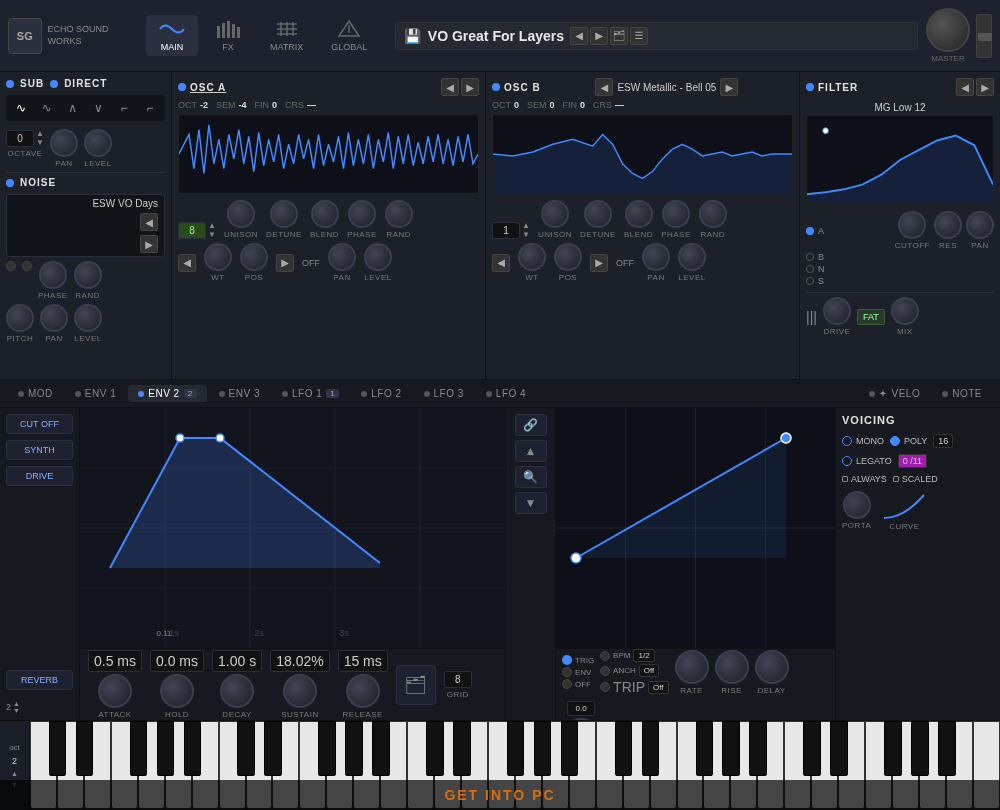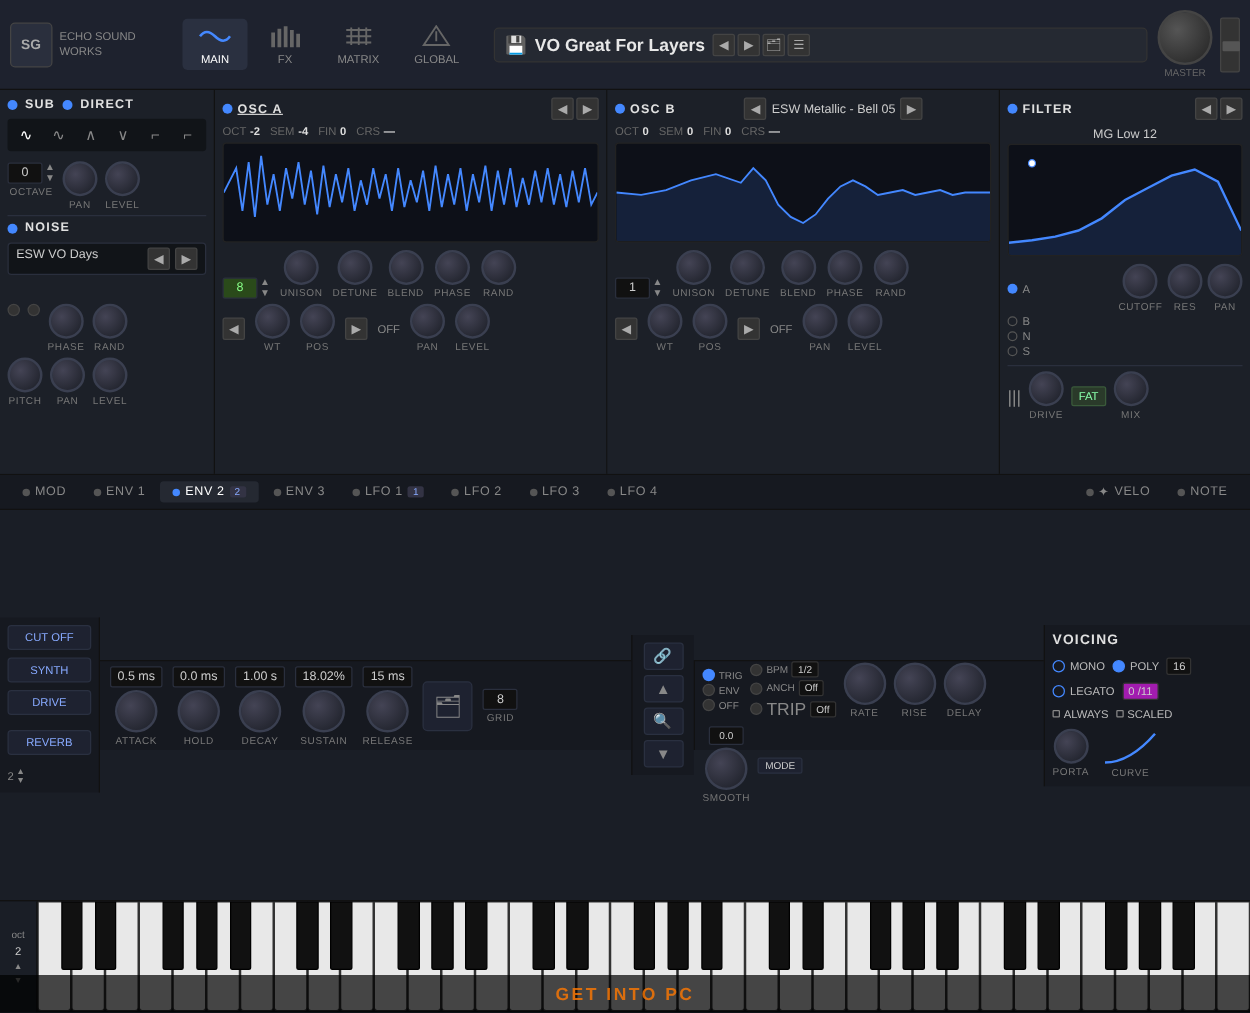--- a/index.html
+++ b/index.html
@@ -215,27 +215,28 @@
     }
 
     
     .panel-noise {
       margin-top: 4px;
       border-top: 1px solid #2a2f3d;
       padding-top: 4px;
     }
     .noise-preset-row {
       display: flex;
-      align-items: flex-start;
+      align-items: flex-end;
       gap: 4px;
       background: #111418;
       border: 1px solid #2a2f3d;
       border-radius: 3px;
       padding: 3px 6px;
-      margin-bottom: 23px;
+      margin-bottom: 4px;
+      flex-direction: column;
     }
     .noise-preset-name { font-size: 10px; color: #ccc; flex: 1; }
 
     
     .panel-osc {
       flex: 1;
       background: #1c2028;
       border-right: 1px solid #111;
       padding: 6px;
     }
@@ -349,21 +350,21 @@
       cursor: pointer;
     }
 
     .env-param-group {
       display: flex;
       flex-direction: column;
       align-items: center;
       gap: 2px;
     }
     .env-param-val {
-      font-size: 10px;
+      font-size: 14px;
       color: #ccc;
       background: #111;
       border: 1px solid #2a2f3d;
       padding: 2px 5px;
       border-radius: 2px;
       min-width: 40px;
       text-align: center;
     }
 
     
@@ -941,21 +942,21 @@
       <div class="mod-tab-dot"></div>
       <span>✦</span>
       <span>VELO</span>
     </div>
     <div class="mod-tab">
       <div class="mod-tab-dot"></div>
       <span>NOTE</span>
     </div>
   </div>
 
-  <div style="display:flex;flex:1;overflow:hidden;align-items:center;">
+  <div style="display:flex;flex:1;overflow:hidden;">
 
     <div class="env-left-panel">
       <div class="env-target-btn">CUT OFF</div>
       <div class="env-target-btn">SYNTH</div>
       <div class="env-target-btn">DRIVE</div>
       <div style="flex:1;"></div>
       <div class="env-target-btn">REVERB</div>
       <div style="display:flex;align-items:center;gap:2px;margin-top:4px;">
         <span style="font-size:9px;color:#888;">2</span>
         <div style="display:flex;flex-direction:column;">

